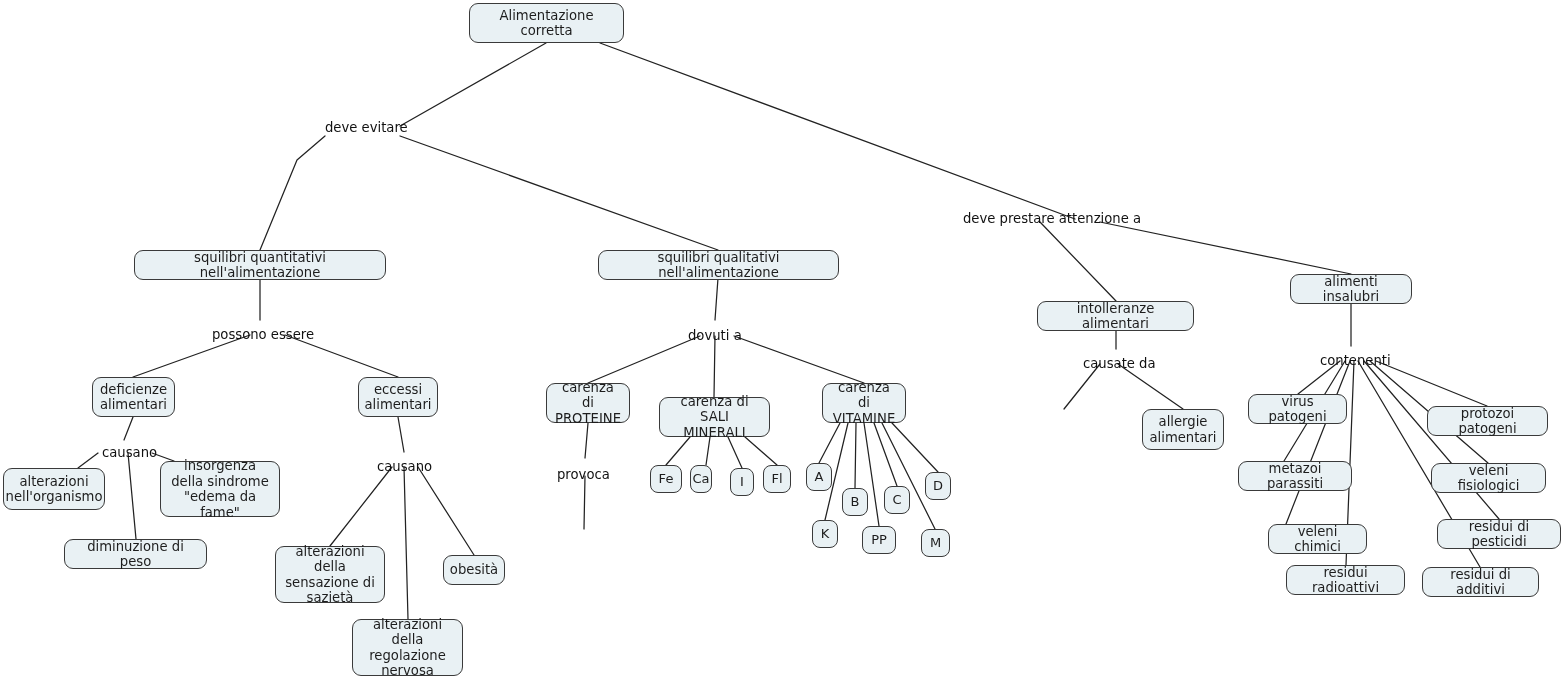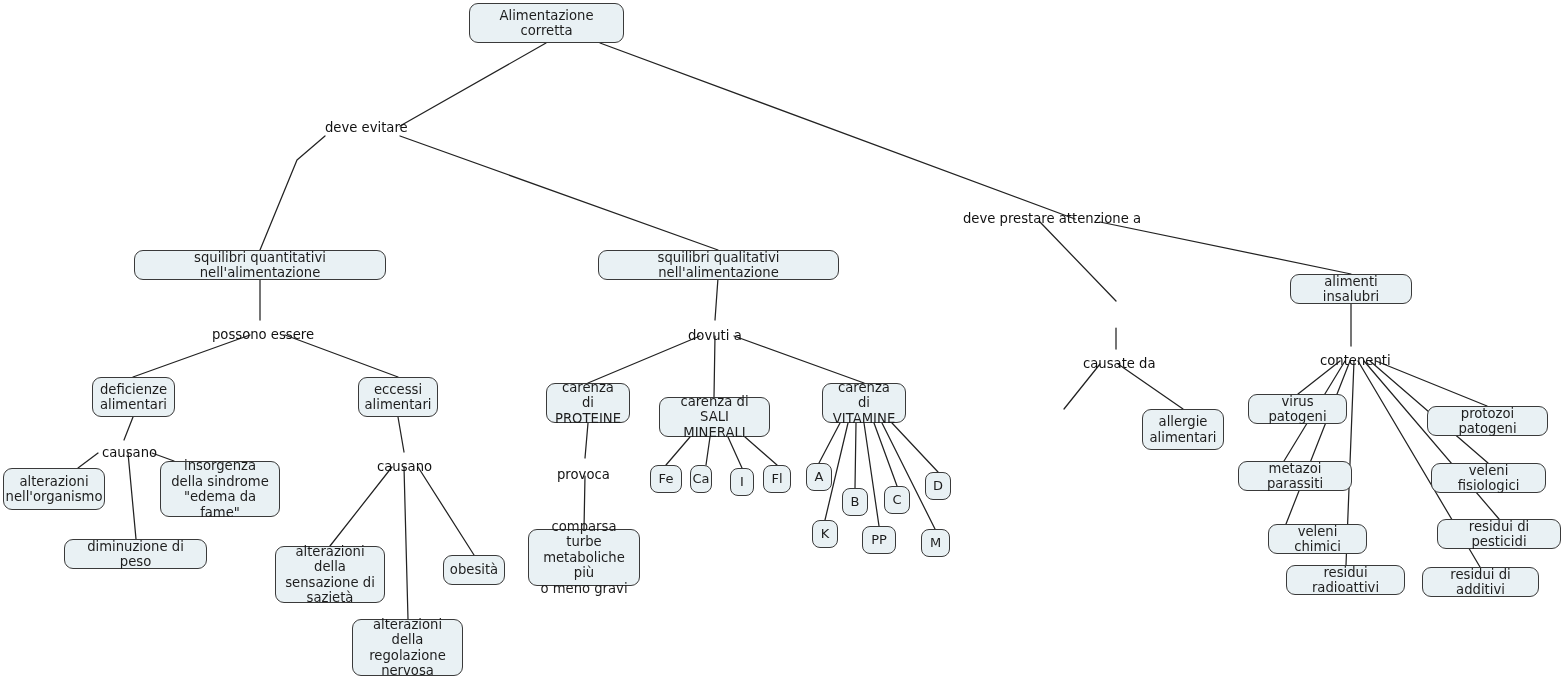--- a/index.html
+++ b/index.html
@@ -102,20 +102,21 @@
       <polyline points="1350,361 1286,524" fill="none" stroke="#222222" stroke-width="1.25" stroke-linejoin="round" stroke-linecap="round"></polyline>
       <polyline points="1354,361 1346,565" fill="none" stroke="#222222" stroke-width="1.25" stroke-linejoin="round" stroke-linecap="round"></polyline>
       <polyline points="1358,361 1480,567" fill="none" stroke="#222222" stroke-width="1.25" stroke-linejoin="round" stroke-linecap="round"></polyline>
       <polyline points="1364,361 1499,519" fill="none" stroke="#222222" stroke-width="1.25" stroke-linejoin="round" stroke-linecap="round"></polyline>
       <polyline points="1370,361 1488,463" fill="none" stroke="#222222" stroke-width="1.25" stroke-linejoin="round" stroke-linecap="round"></polyline>
       <polyline points="1376,361 1487,406" fill="none" stroke="#222222" stroke-width="1.25" stroke-linejoin="round" stroke-linecap="round"></polyline>
     </svg>
 <div class="node" style="left: 469px; top: 3px; width: 155px; height: 40px; background: rgb(233, 241, 244); border-color: rgb(58, 58, 58); color: rgb(29, 29, 29);">Alimentazione corretta</div>
     <div class="node" style="left: 134px; top: 250px; width: 252px; height: 28px; background: rgb(233, 241, 244); border-color: rgb(58, 58, 58); color: rgb(29, 29, 29);">squilibri quantitativi nell'alimentazione</div>
     <div class="node" style="left: 598px; top: 250px; width: 241px; height: 28px; background: rgb(233, 241, 244); border-color: rgb(58, 58, 58); color: rgb(29, 29, 29);">squilibri qualitativi nell'alimentazione</div>
+    <div class="node" style="left: 1037px; top: 301px; width: 157px; height: 27px; background: rgb(233, 241, 244); border-color: rgb(58, 58, 58); color: rgb(29, 29, 29);">intolleranze alimentari</div>
     <div class="node" style="left: 1290px; top: 274px; width: 122px; height: 27px; background: rgb(233, 241, 244); border-color: rgb(58, 58, 58); color: rgb(29, 29, 29);">alimenti insalubri</div>
     <div class="node" style="left: 92px; top: 377px; width: 83px; height: 40px; background: rgb(233, 241, 244); border-color: rgb(58, 58, 58); color: rgb(29, 29, 29);">deficienze
 alimentari</div>
     <div class="node" style="left: 358px; top: 377px; width: 80px; height: 40px; background: rgb(233, 241, 244); border-color: rgb(58, 58, 58); color: rgb(29, 29, 29);">eccessi
 alimentari</div>
     <div class="node" style="left: 3px; top: 468px; width: 102px; height: 42px; background: rgb(233, 241, 244); border-color: rgb(58, 58, 58); color: rgb(29, 29, 29);">alterazioni
 nell'organismo</div>
     <div class="node" style="left: 64px; top: 539px; width: 143px; height: 27px; background: rgb(233, 241, 244); border-color: rgb(58, 58, 58); color: rgb(29, 29, 29);">diminuzione di peso</div>
     <div class="node" style="left: 160px; top: 461px; width: 120px; height: 56px; background: rgb(233, 241, 244); border-color: rgb(58, 58, 58); color: rgb(29, 29, 29);">insorgenza
 della sindrome
@@ -126,23 +127,20 @@
     <div class="node" style="left: 352px; top: 619px; width: 111px; height: 57px; background: rgb(233, 241, 244); border-color: rgb(58, 58, 58); color: rgb(29, 29, 29);">alterazioni della
 regolazione
 nervosa</div>
     <div class="node" style="left: 443px; top: 555px; width: 62px; height: 28px; background: rgb(233, 241, 244); border-color: rgb(58, 58, 58); color: rgb(29, 29, 29);">obesità</div>
     <div class="node" style="left: 546px; top: 383px; width: 84px; height: 40px; background: rgb(233, 241, 244); border-color: rgb(58, 58, 58); color: rgb(29, 29, 29);">carenza di
 PROTEINE</div>
     <div class="node" style="left: 659px; top: 397px; width: 111px; height: 40px; background: rgb(233, 241, 244); border-color: rgb(58, 58, 58); color: rgb(29, 29, 29);">carenza di
 SALI MINERALI</div>
     <div class="node" style="left: 822px; top: 383px; width: 84px; height: 40px; background: rgb(233, 241, 244); border-color: rgb(58, 58, 58); color: rgb(29, 29, 29);">carenza di
 VITAMINE</div>
-    <div class="node" style="left: 528px; top: 529px; width: 112px; height: 57px; background: rgb(233, 241, 244); border-color: rgb(58, 58, 58); color: rgb(29, 29, 29);">comparsa turbe
-metaboliche più
-o meno gravi</div>
     <div class="node tiny" style="left: 650px; top: 465px; width: 32px; height: 26px; background: rgb(233, 241, 244); border-color: rgb(58, 58, 58); color: rgb(29, 29, 29);">Fe</div>
     <div class="node tiny" style="left: 690px; top: 465px; width: 22px; height: 26px; background: rgb(233, 241, 244); border-color: rgb(58, 58, 58); color: rgb(29, 29, 29);">Ca</div>
     <div class="node tiny" style="left: 730px; top: 468px; width: 24px; height: 26px; background: rgb(233, 241, 244); border-color: rgb(58, 58, 58); color: rgb(29, 29, 29);">I</div>
     <div class="node tiny" style="left: 763px; top: 465px; width: 28px; height: 26px; background: rgb(233, 241, 244); border-color: rgb(58, 58, 58); color: rgb(29, 29, 29);">Fl</div>
     <div class="node tiny" style="left: 806px; top: 463px; width: 26px; height: 26px; background: rgb(233, 241, 244); border-color: rgb(58, 58, 58); color: rgb(29, 29, 29);">A</div>
     <div class="node tiny" style="left: 812px; top: 520px; width: 26px; height: 26px; background: rgb(233, 241, 244); border-color: rgb(58, 58, 58); color: rgb(29, 29, 29);">K</div>
     <div class="node tiny" style="left: 842px; top: 488px; width: 26px; height: 26px; background: rgb(233, 241, 244); border-color: rgb(58, 58, 58); color: rgb(29, 29, 29);">B</div>
     <div class="node tiny" style="left: 862px; top: 526px; width: 34px; height: 26px; background: rgb(233, 241, 244); border-color: rgb(58, 58, 58); color: rgb(29, 29, 29);">PP</div>
     <div class="node tiny" style="left: 884px; top: 486px; width: 26px; height: 26px; background: rgb(233, 241, 244); border-color: rgb(58, 58, 58); color: rgb(29, 29, 29);">C</div>
     <div class="node tiny" style="left: 921px; top: 529px; width: 29px; height: 26px; background: rgb(233, 241, 244); border-color: rgb(58, 58, 58); color: rgb(29, 29, 29);">M</div>

